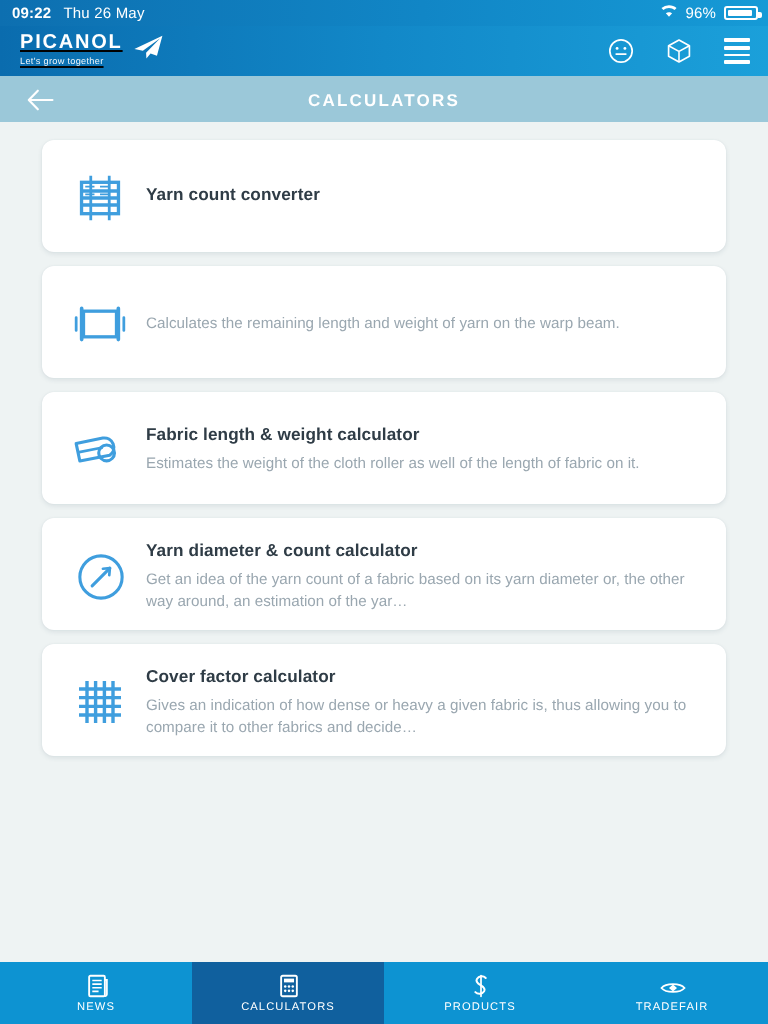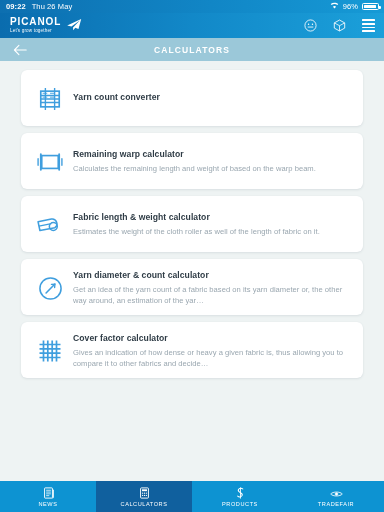--- a/index.html
+++ b/index.html
@@ -64,21 +64,21 @@
   
   .appbar {
     height: 25px;
     flex: 0 0 25px;
     background: linear-gradient(to right, #0a6cae 0%, #1288c8 50%, #1ba0da 100%);
     display: flex;
     align-items: center;
     padding: 0 9px 0 10px;
   }
   .logo { display: flex; align-items: center; gap: 5px; }
-  .logo-text { line-height: 1; }
+  .logo-text { line-height: 1; text-decoration: underline; }
   .logo-name {
     color: #ffffff;
     font-size: 10px;
     font-weight: 700;
     letter-spacing: .9px;
     display: block;
   }
   .logo-tag {
     color: #ffffff;
     font-size: 4.6px;
@@ -271,22 +271,21 @@
 
       <div class="card">
         <div class="card-icon">
           <svg width="28" height="22" viewBox="0 0 30 24">
             <rect x="6" y="5" width="18" height="14" fill="none" stroke="#3f9ede" stroke-width="1.8"></rect>
             <path d="M5 3.5v17M25 3.5v17" stroke="#3f9ede" stroke-width="2" stroke-linecap="round"></path>
             <path d="M2 8.5v7M28 8.5v7" stroke="#3f9ede" stroke-width="1.5" stroke-linecap="round"></path>
           </svg>
         </div>
         <div class="card-body">
-          <div class="card-title">Remaining warp calculator</div>
-          <div class="card-desc">Calculates the remaining length and weight of based on the warp beam.</div>
+          <div class="card-desc">Calculates the remaining length and weight of yarn on the warp beam.</div>
         </div>
       </div>
 
       <div class="card">
         <div class="card-icon">
           <svg width="28" height="22" viewBox="0 0 30 24">
             <path d="M2 8.5 16.5 5.5a5.2 5.2 0 0 1 3.8 9.4L4 18 2 8.5z" fill="none" stroke="#3f9ede" stroke-width="1.7" stroke-linejoin="round"></path>
             <circle cx="18.6" cy="13.6" r="4.3" fill="none" stroke="#3f9ede" stroke-width="1.7"></circle>
             <path d="M3 13.3 16.5 10.6" stroke="#3f9ede" stroke-width="1.4"></path>
           </svg>

